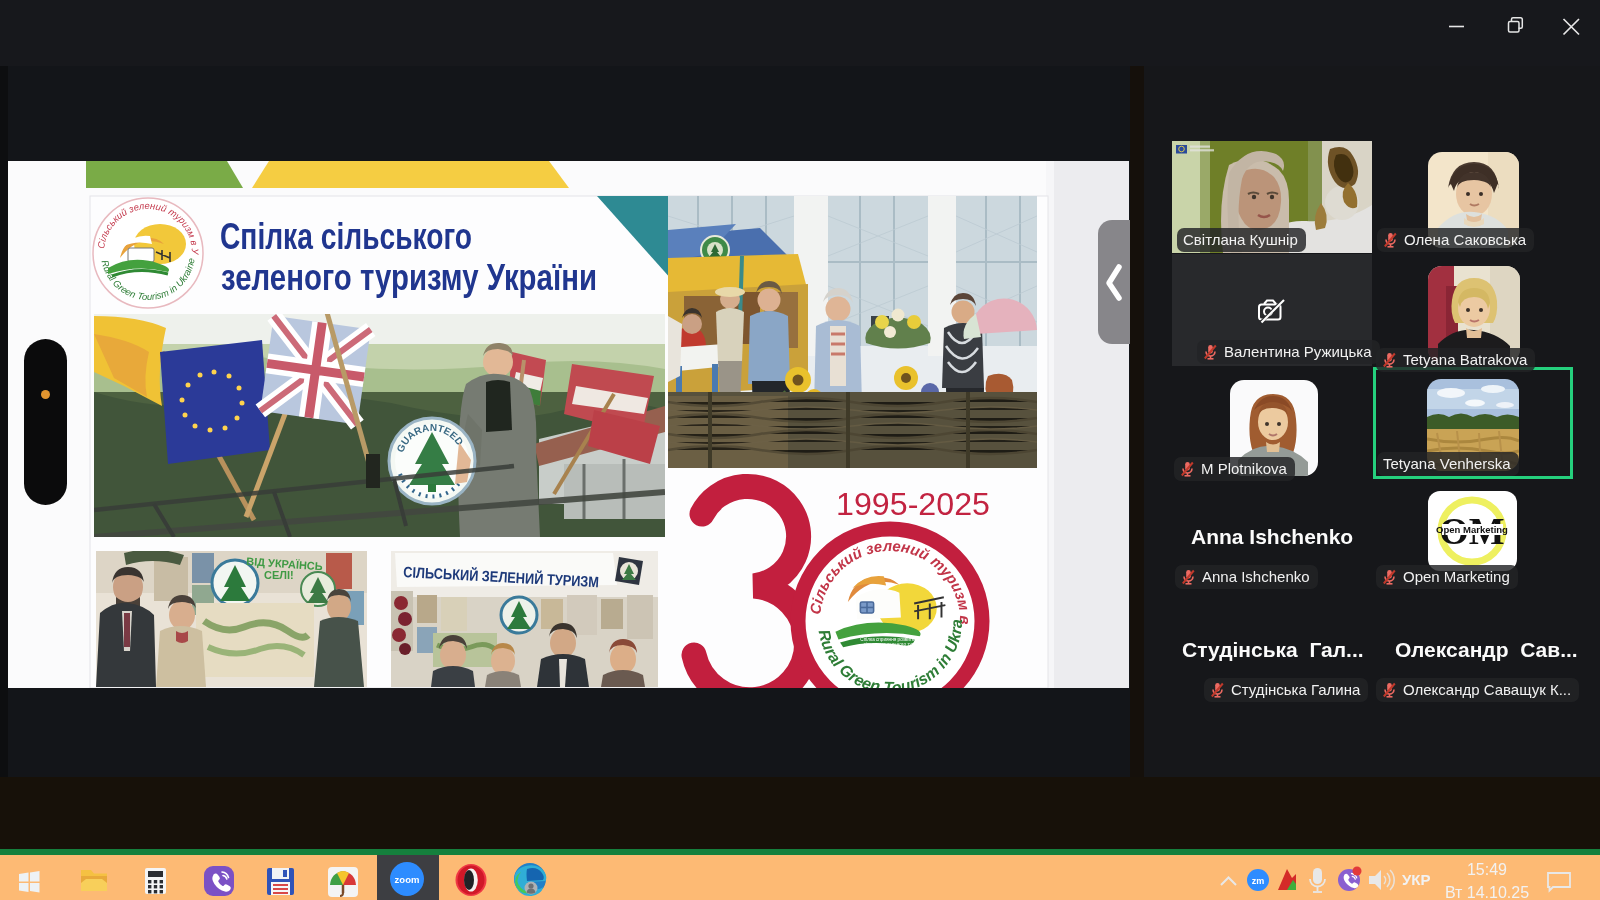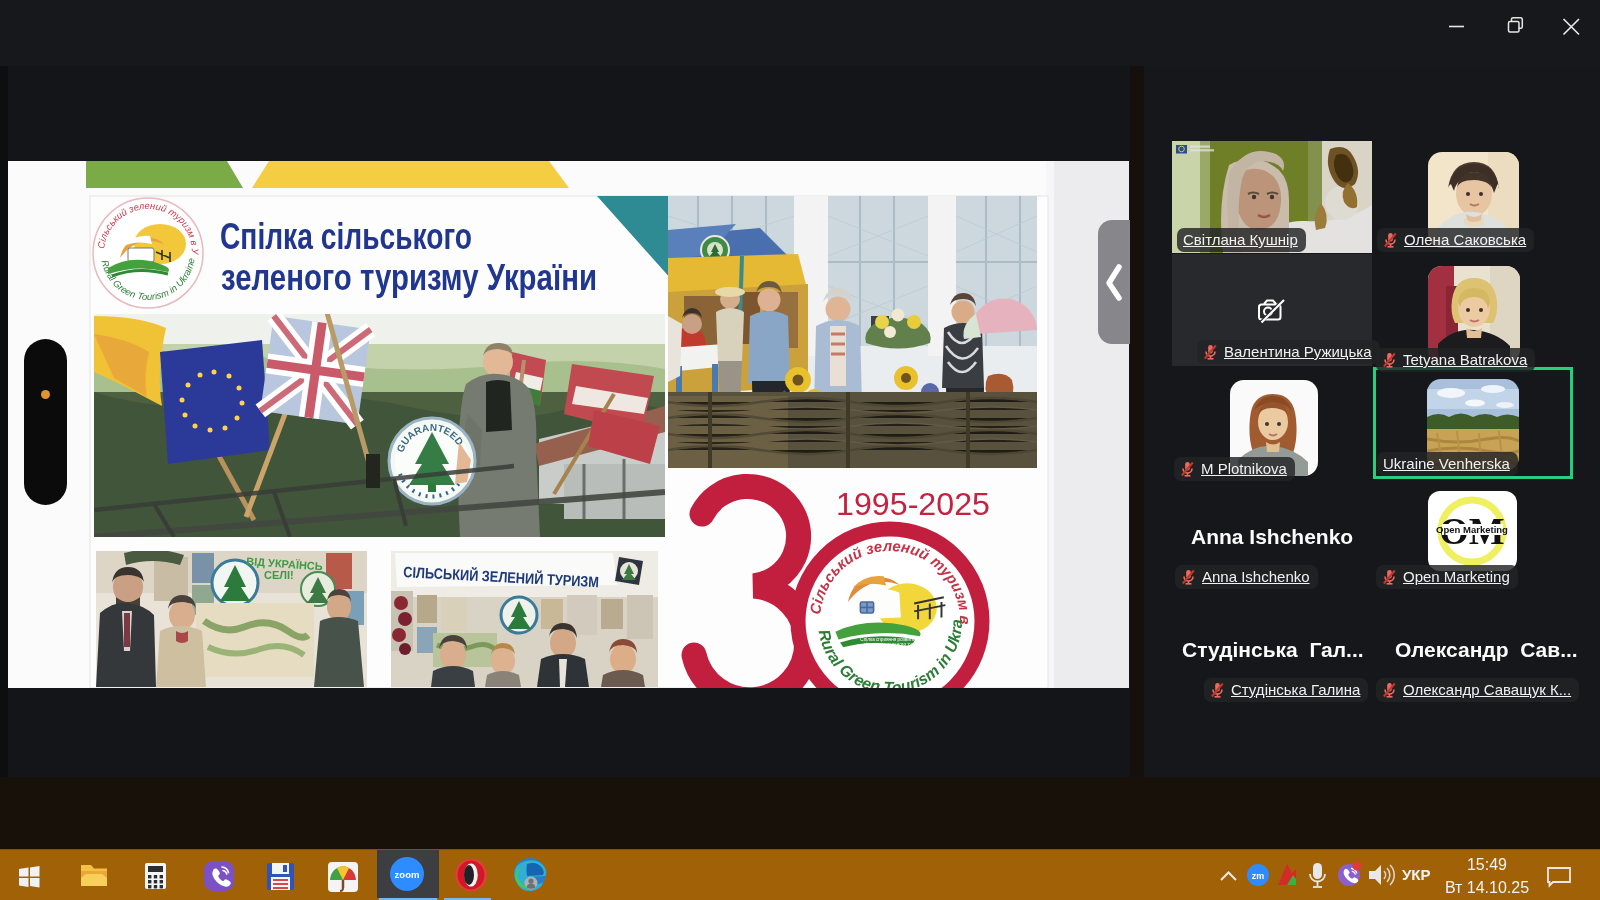--- a/index.html
+++ b/index.html
@@ -9,27 +9,27 @@
   .abs{position:absolute;}
   #topbar{left:0;top:0;width:1600px;height:66px;background:#17181c;}
   #winbtns{right:0;top:0;width:220px;height:66px;}
   #content{left:0;top:66px;width:1600px;height:711px;background:#141619;}
   #letterbox{left:8px;top:0;width:1122px;height:711px;background:#131519;}
   #leftsliver{left:0;top:0;width:8px;height:711px;background:#0d0e10;}
   #divider{left:1130px;top:0;width:14px;height:711px;background:#15100b;}
   #panelbg{left:1144px;top:0;width:456px;height:711px;background:#16171a;}
   #slide{left:8px;top:95px;width:1121px;height:527px;background:#fbfbfc;}
   #deskstrip{left:0;top:777px;width:1600px;height:72px;background:#171109;}
-  #taskbar{left:0;top:849px;width:1600px;height:51px;background:#a16207;border-top:1px solid #15803d;}
+  #taskbar{left:0;top:849px;width:1600px;height:51px;background:#fdba74;border-top:6px solid #15803d;}
   #pill{left:24px;top:273px;width:43px;height:166px;background:#0b0b0c;border-radius:22px;}
   #pilldot{left:41px;top:324px;width:9px;height:9px;border-radius:50%;background:#e2952f;}
   #tab{left:1098px;top:154px;width:32px;height:124px;background:#87868a;border-radius:14px 0 0 14px;}
   .tile{position:absolute;width:200px;height:112px;}
   .lbl{position:absolute;height:24px;background:rgba(34,35,38,.82);border-radius:7px;
-       color:#f1f1f1;font-size:15px;line-height:24px;white-space:nowrap;padding:0 8px 0 6px;text-decoration:underline;}
+       color:#f1f1f1;font-size:15px;line-height:24px;white-space:nowrap;padding:0 8px 0 6px;}
   .lbl .mi{display:inline-block;vertical-align:-3px;margin-right:6px;}
   .bigname{position:absolute;color:#fbfbfb;font-weight:bold;font-size:21px;white-space:nowrap;}
   .avatar{position:absolute;border-radius:14px;overflow:hidden;}
 </style>
 </head>
 <body>
 <div id="screen">
   <div class="abs" id="topbar">
     <svg class="abs" id="winbtns" viewBox="0 0 220 66">
       <line x1="69" y1="26.5" x2="84" y2="26.5" stroke="#e6e6e6" stroke-width="1.6"></line>
@@ -533,21 +533,21 @@
             <line x1="4.5" y1="14.8" x2="10.5" y2="14.8" stroke="#ed6a62" stroke-width="1.6"></line>
             <line x1="1.8" y1="14.5" x2="12.8" y2="1.5" stroke="#c0392b" stroke-width="2"></line>
           </svg></span>Tetyana Batrakova</div>
     <div class="lbl" style="left:1174px;top:391px;"><span class="mi"><svg width="15" height="16" viewBox="0 0 15 16">
             <rect x="5.2" y="1" width="4.6" height="8.5" rx="2.3" fill="#ed6a62"></rect>
             <path d="M3 7.5 a4.5 4.5 0 0 0 9 0" fill="none" stroke="#ed6a62" stroke-width="1.6"></path>
             <line x1="7.5" y1="12" x2="7.5" y2="14" stroke="#ed6a62" stroke-width="1.6"></line>
             <line x1="4.5" y1="14.8" x2="10.5" y2="14.8" stroke="#ed6a62" stroke-width="1.6"></line>
             <line x1="1.8" y1="14.5" x2="12.8" y2="1.5" stroke="#c0392b" stroke-width="2"></line>
           </svg></span>M Plotnikova</div>
-    <div class="lbl" style="left:1377px;top:386px;">Ukraine Venherska</div>
+    <div class="lbl" style="left:1377px;top:386px;">Tetyana Venherska</div>
     <div class="lbl" style="left:1175px;top:499px;"><span class="mi"><svg width="15" height="16" viewBox="0 0 15 16">
             <rect x="5.2" y="1" width="4.6" height="8.5" rx="2.3" fill="#ed6a62"></rect>
             <path d="M3 7.5 a4.5 4.5 0 0 0 9 0" fill="none" stroke="#ed6a62" stroke-width="1.6"></path>
             <line x1="7.5" y1="12" x2="7.5" y2="14" stroke="#ed6a62" stroke-width="1.6"></line>
             <line x1="4.5" y1="14.8" x2="10.5" y2="14.8" stroke="#ed6a62" stroke-width="1.6"></line>
             <line x1="1.8" y1="14.5" x2="12.8" y2="1.5" stroke="#c0392b" stroke-width="2"></line>
           </svg></span>Anna Ishchenko</div>
     <div class="lbl" style="left:1376px;top:499px;"><span class="mi"><svg width="15" height="16" viewBox="0 0 15 16">
             <rect x="5.2" y="1" width="4.6" height="8.5" rx="2.3" fill="#ed6a62"></rect>
             <path d="M3 7.5 a4.5 4.5 0 0 0 9 0" fill="none" stroke="#ed6a62" stroke-width="1.6"></path>

